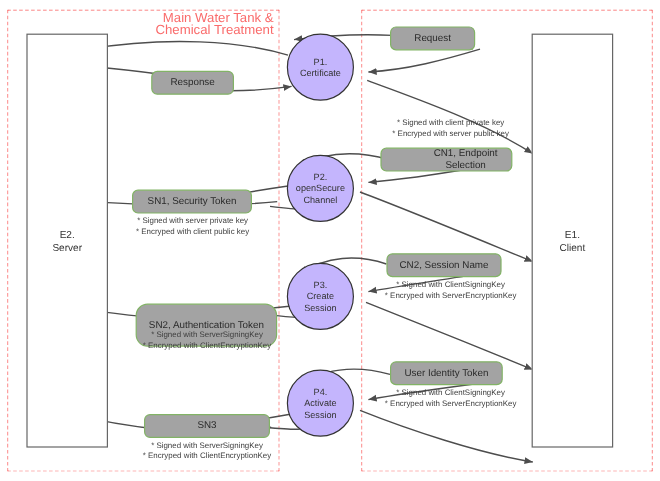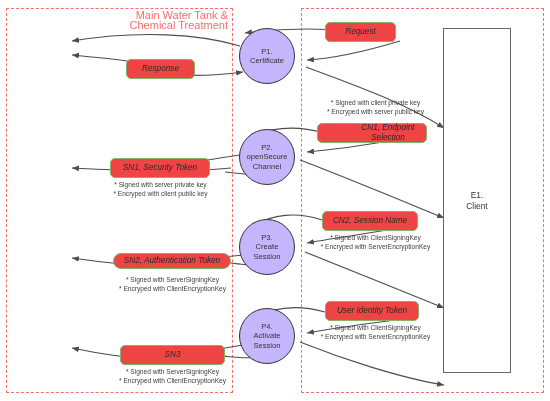--- a/index.html
+++ b/index.html
@@ -64,33 +64,32 @@
     align-items: center;
     justify-content: center;
     color: #333333;
     font-size: 7.6px;
     line-height: 9.2px;
     text-align: center;
     white-space: pre-line;
   }
   .store {
     position: absolute;
-    background: #ef4444;
+    background: #a3a3a3;
     border: 1.1px solid #82b366;
     border-radius: 5px;
     box-sizing: border-box;
     display: flex;
     align-items: center;
     justify-content: center;
     color: #2b2b2b;
     font-size: 8.2px;
     line-height: 10px;
     text-align: center;
     padding: 0 4px;
-    font-style: italic;
   }
   .note {
     position: absolute;
     color: #3d3d3d;
     font-size: 6.6px;
     line-height: 8.6px;
     text-align: center;
     white-space: pre-line;
     font-family: "Liberation Sans", sans-serif;
   }
@@ -137,20 +136,22 @@
 
       <path d="M395,320 C365,324 335,328 307,333"></path>
       <path d="M325,312 C300,305 275,305 250,320"></path>
       <path d="M243,345 C215,350 195,353 172,356"></path>
       <path d="M226,356 C182,362 138,362 72,348"></path>
       <path d="M220,356 C243,358 258,359 248,355"></path>
       <path d="M300,342 C340,358 400,378 444,385"></path>
     </g>
   </svg>
 
+  <div class="entity" style="left:22px; top:28px; width:68px; height:345px;">E2.
+Server</div>
 
   <div class="entity" style="left:443px; top:28px; width:68px; height:345px;">E1.
 Client</div>
 
   <div class="process" style="left:239px; top:28px; width:56px; height:56px;">P1.
 Certificate</div>
 
   <div class="process" style="left:239px; top:129px; width:56px; height:56px;">P2.
 openSecure
 Channel</div>
@@ -172,21 +173,21 @@
 * Encryped with server public key</div>
 
   <div class="store" style="left:110px; top:158px; width:100px; height:20px;text-align:center;">SN1, Security Token</div>
   <div class="note" style="left:97px; top:181px; width:127px;">* Signed with server private key
 * Encryped with client public key</div>
 
   <div class="store" style="left:322px; top:211px; width:96px; height:20px;">CN2, Session Name</div>
   <div class="note" style="left:303px; top:234px; width:145px;">* Signed with ClientSigningKey
 * Encryped with ServerEncryptionKey</div>
 
-  <div class="store" style="left:113px; top:253px; width:118px; height:16px;border-radius:10px;">SN2, Authentication Token</div>
+  <div class="store" style="left:113px; top:253px; width:118px; height:36px;border-radius:10px;">SN2, Authentication Token</div>
   <div class="note" style="left:100px; top:276px; width:145px;">* Signed with ServerSigningKey
 * Encryped with ClientEncryptionKey</div>
 
   <div class="store" style="left:325px; top:301px; width:94px; height:20px;">User Identity Token</div>
   <div class="note" style="left:303px; top:324px; width:145px;">* Signed with ClientSigningKey
 * Encryped with ServerEncryptionKey</div>
 
   <div class="store" style="left:120px; top:345px; width:105px; height:20px;">SN3</div>
   <div class="note" style="left:100px; top:368px; width:145px;">* Signed with ServerSigningKey
 * Encryped with ClientEncryptionKey</div>

